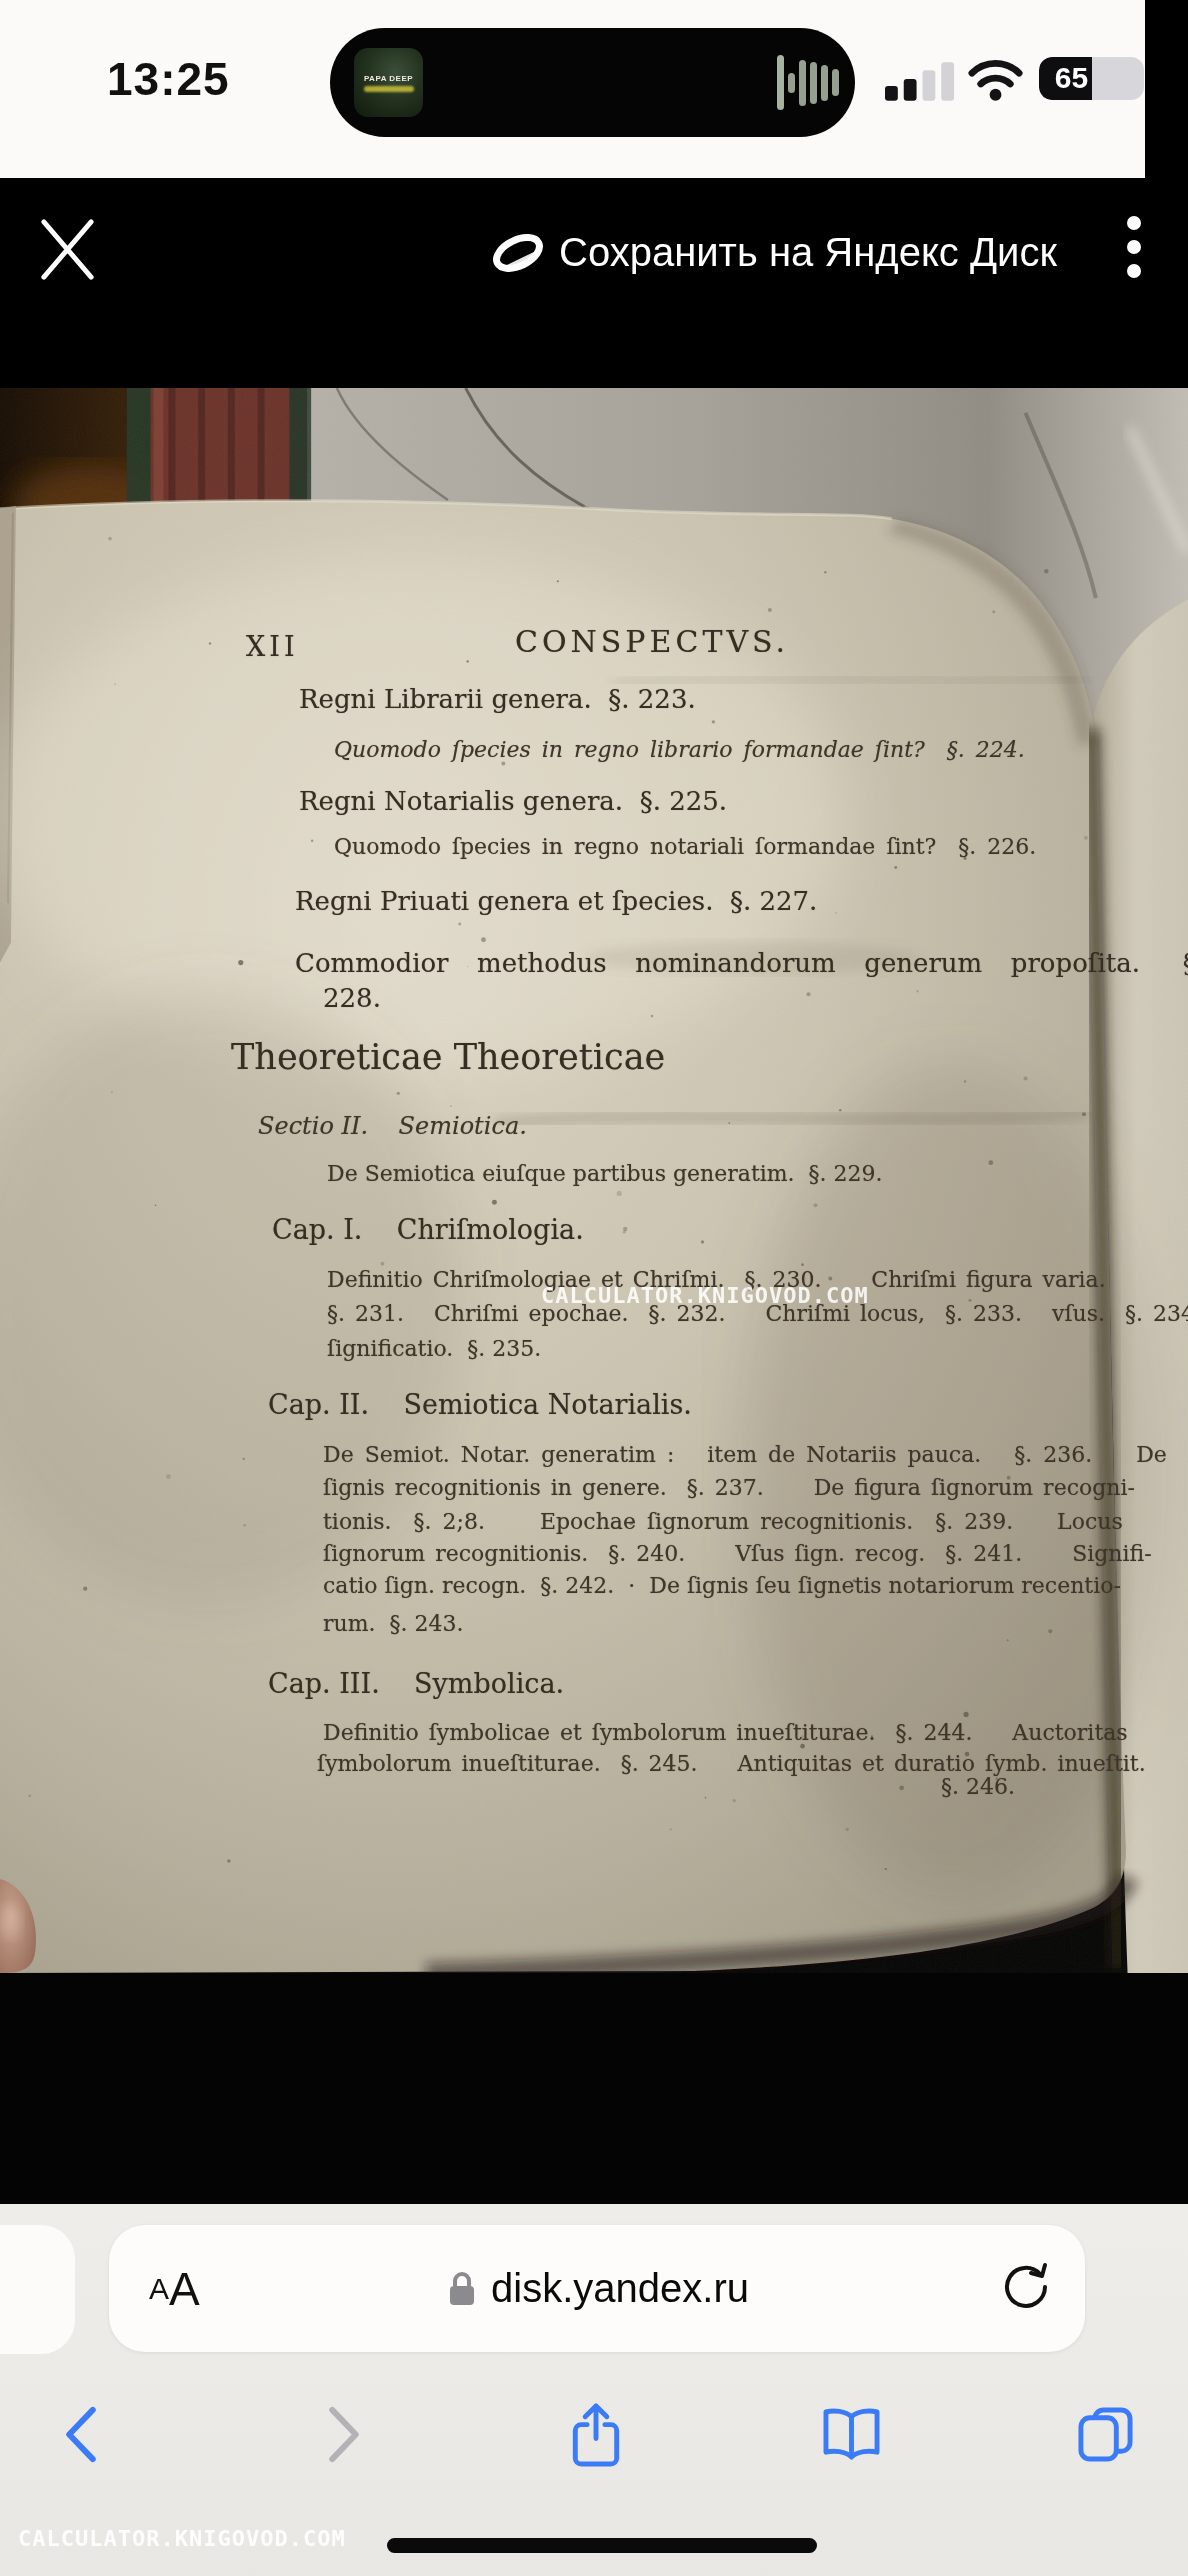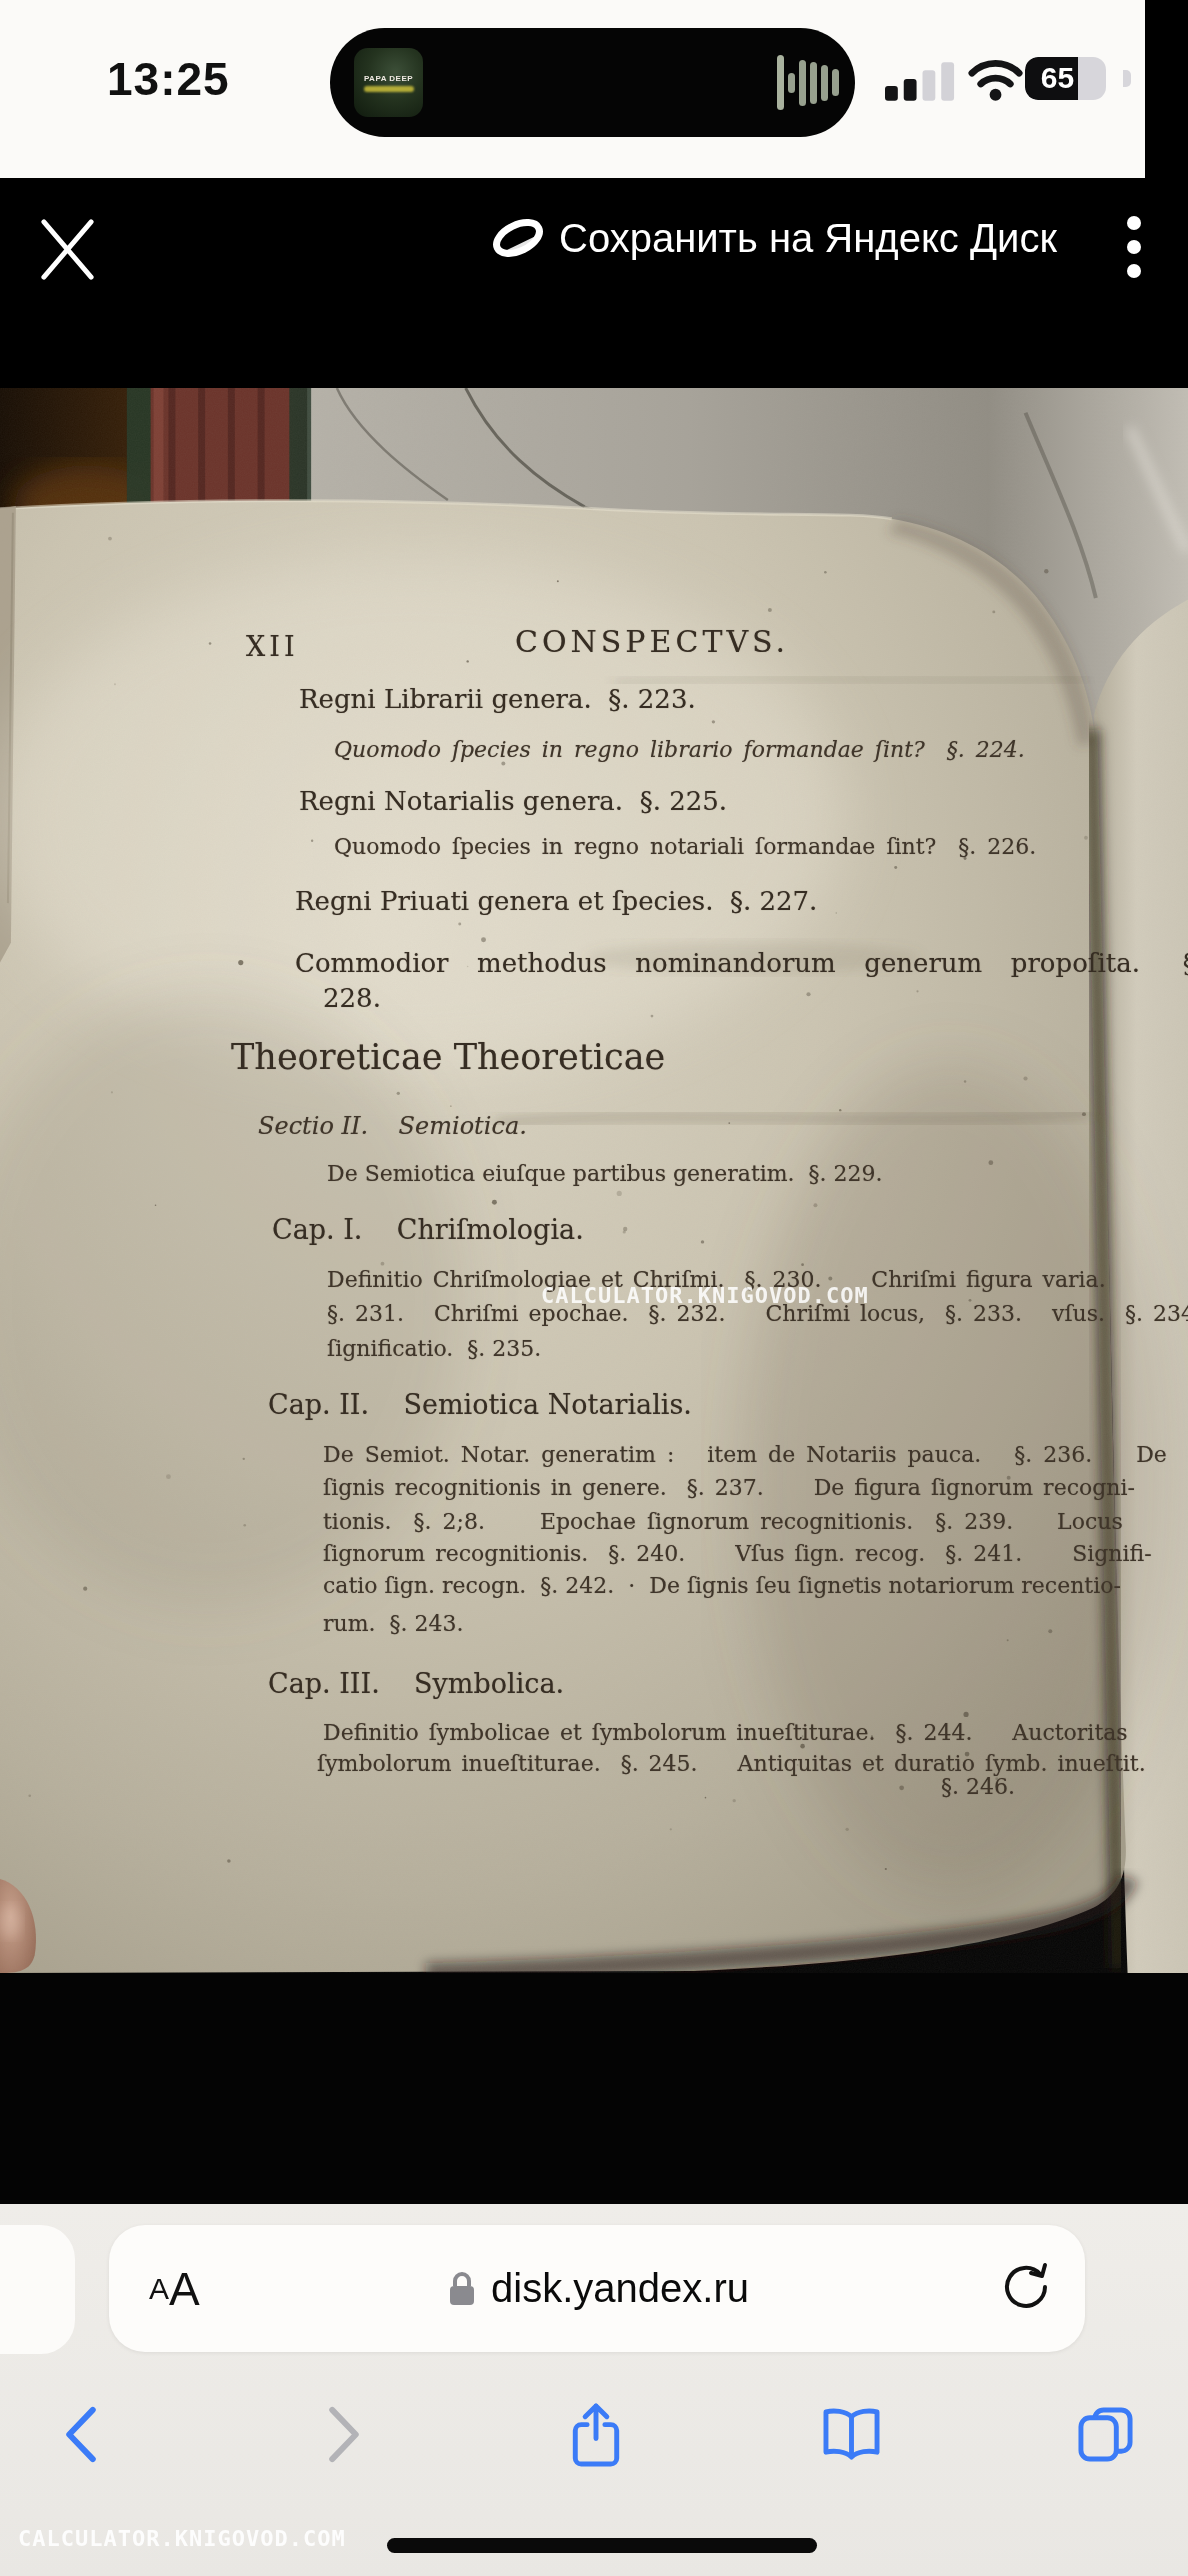--- a/index.html
+++ b/index.html
@@ -16,29 +16,29 @@
   .album-t2{position:absolute;left:10px;top:38px;width:50px;height:6px;background:rgba(214,200,60,.8);border-radius:3px;filter:blur(1px);}
   .waveform{position:absolute;right:16px;top:0;height:109px;display:flex;align-items:center;gap:4px;}
   .waveform i{display:block;width:7px;border-radius:4px;background:#97a08e;}
   .waveform i:nth-child(1){height:55px;background:#a9b29e;}
   .waveform i:nth-child(2){height:20px;}
   .waveform i:nth-child(3){height:46px;}
   .waveform i:nth-child(4){height:42px;}
   .waveform i:nth-child(5){height:36px;}
   .waveform i:nth-child(6){height:27px;}
   .sicons{position:absolute;left:885px;top:57px;width:287px;height:46px;}
-  .battery{position:absolute;left:140px;top:0;width:81px;height:43px;border-radius:13px;background:#d7d6db;overflow:hidden;}
+  .battery{position:absolute;left:154px;top:0;width:81px;height:43px;border-radius:13px;background:#d7d6db;overflow:hidden;padding-left:24px;}
   .battery .fill{position:absolute;left:0;top:0;width:53px;height:43px;background:#0e0e10;border-radius:13px 0 0 13px;}
   .battery .pct{position:absolute;left:0;top:4px;width:65px;text-align:center;font-size:30px;font-weight:700;color:#fff;}
   .nub{position:absolute;left:238px;top:13px;width:8px;height:17px;border-radius:0 5px 5px 0;background:#d7d6db;}
 
   
   .viewer-header{position:absolute;left:0;top:178px;width:1189px;height:210px;background:#000;}
   .vh-close{position:absolute;left:36px;top:40px;width:63px;height:63px;background:none;border:none;padding:0;cursor:pointer;}
-  .vh-save{position:absolute;left:491px;top:38px;height:59px;display:flex;align-items:flex-start;gap:14px;cursor:pointer;}
+  .vh-save{position:absolute;left:491px;top:38px;height:59px;display:flex;align-items:flex-end;gap:14px;cursor:pointer;}
   .vh-save-label{color:#fff;font-size:40px;font-weight:400;white-space:nowrap;}
   .vh-dots{position:absolute;left:1114px;top:36px;width:40px;height:69px;background:none;border:none;padding:0;cursor:pointer;}
   .vh-dots i{position:absolute;left:13px;width:14px;height:14px;border-radius:50%;background:#fff;}
   .vh-dots i:nth-child(1){top:2px;} .vh-dots i:nth-child(2){top:26px;} .vh-dots i:nth-child(3){top:50px;}
 
   
   .photo{position:absolute;left:0;top:388px;width:1189px;height:1816px;background:#040404;overflow:hidden;}
   .scene{position:absolute;left:0;top:0;}
   .textlayer{position:absolute;left:0;top:0;width:1189px;height:1585px;}
   .bl{position:absolute;font-family:"DejaVu Serif","Liberation Serif",serif;color:#3f352a;white-space:pre;

